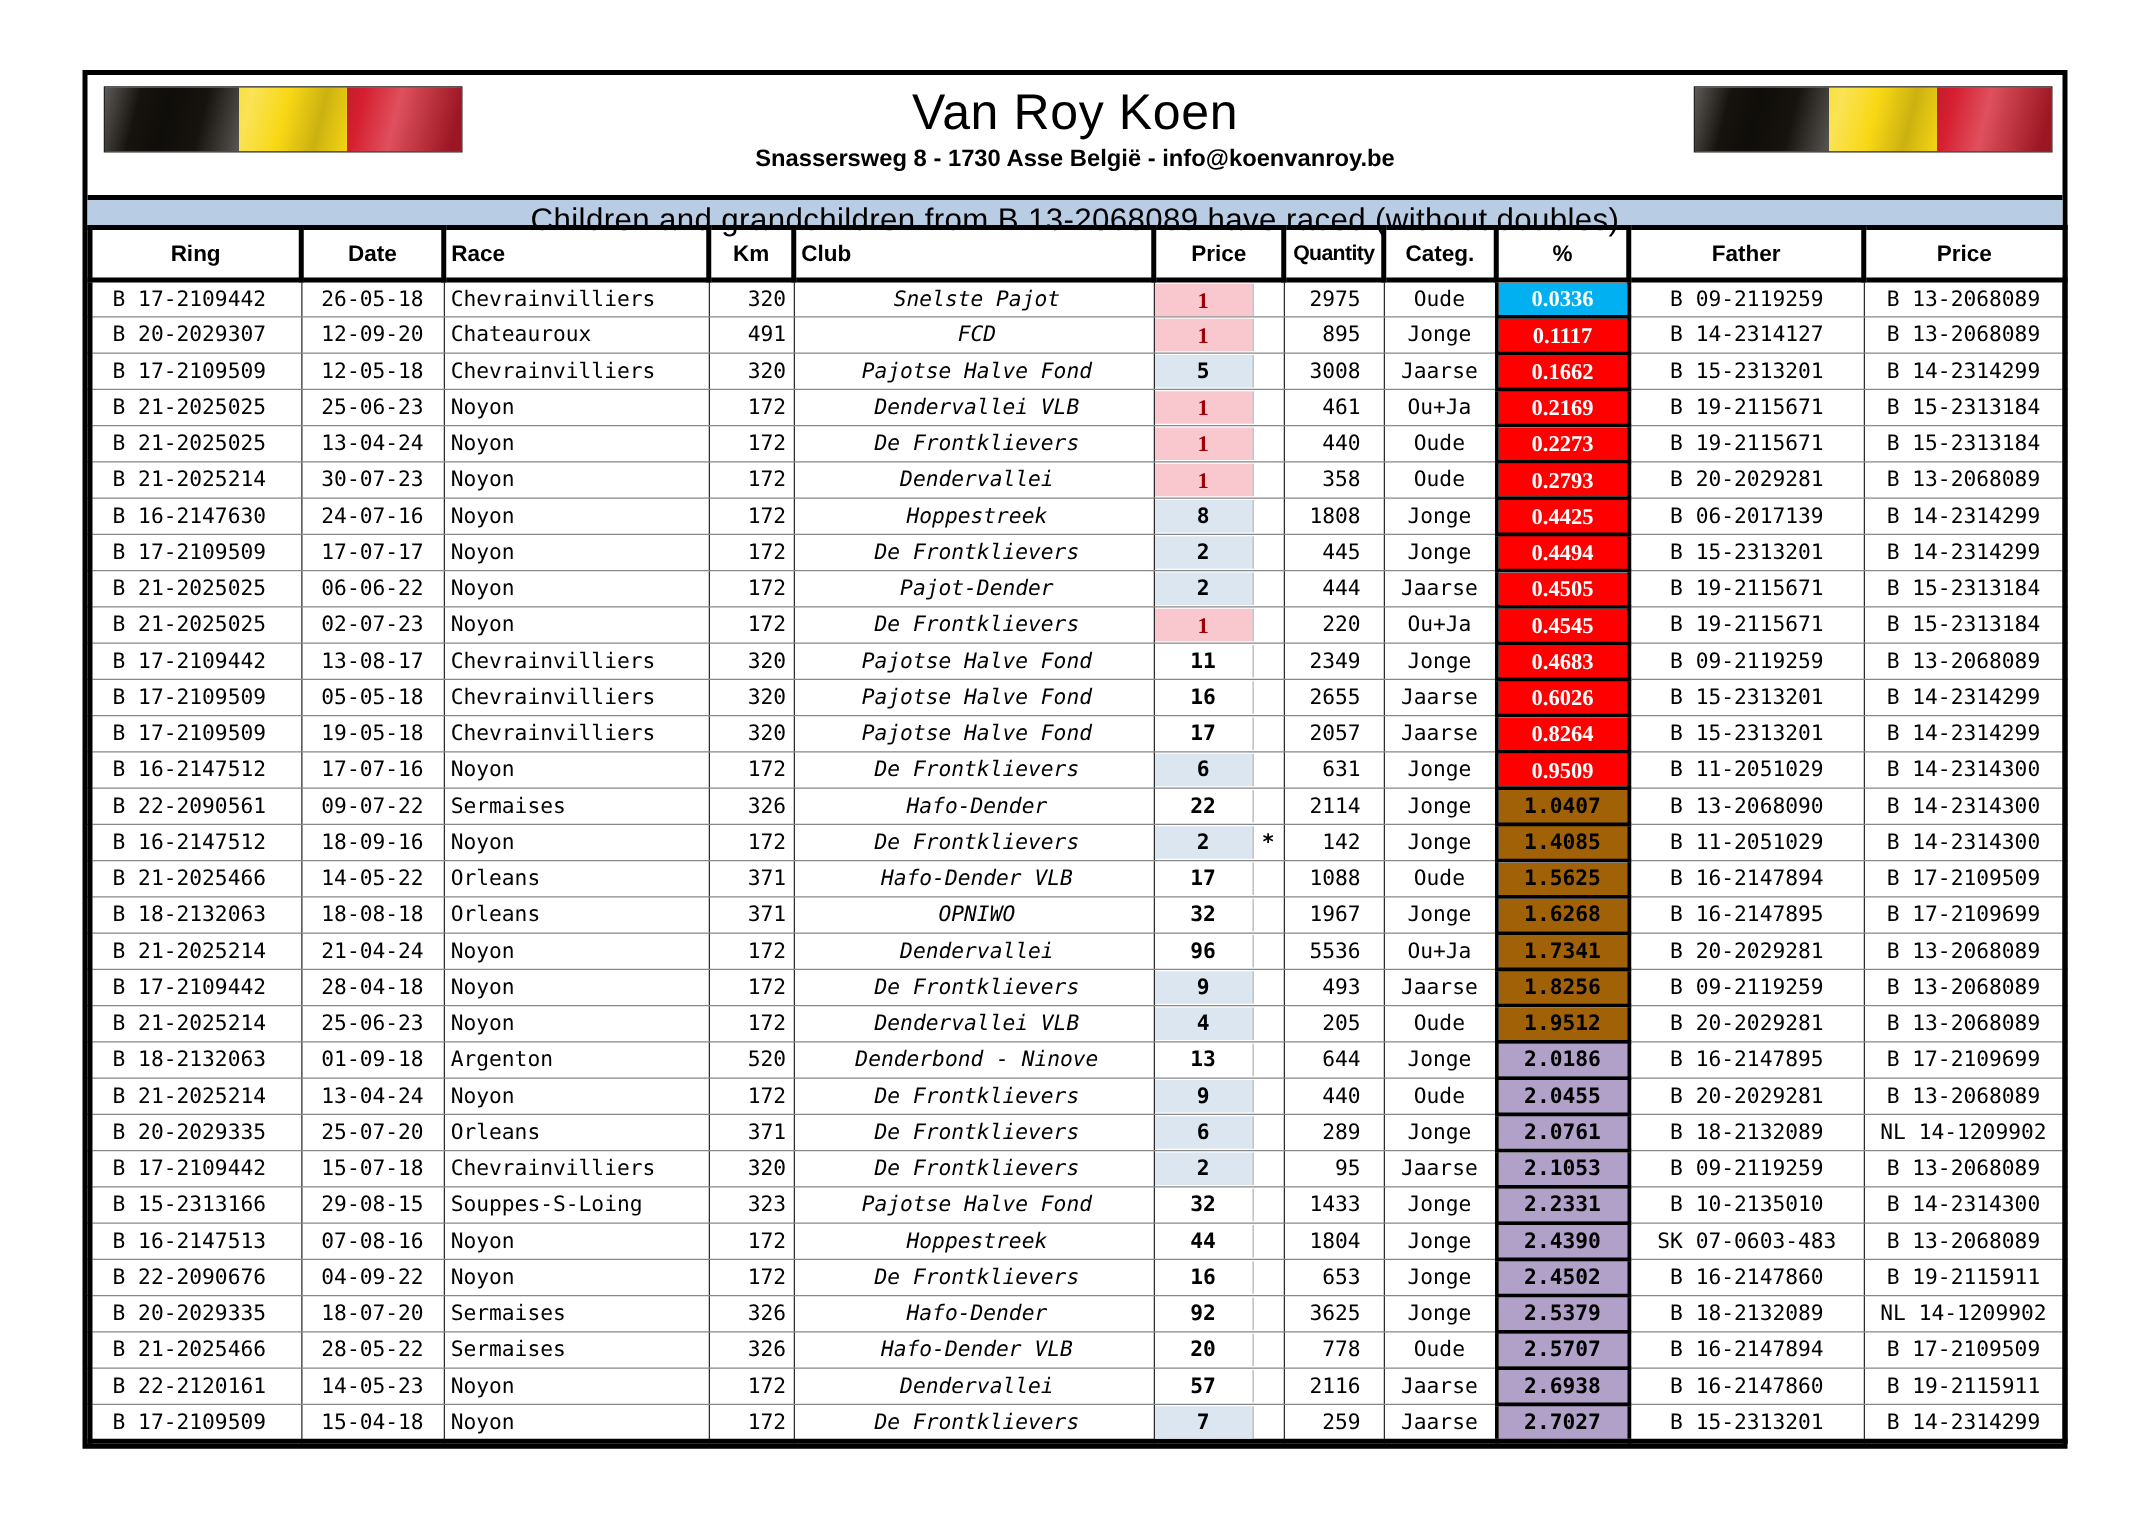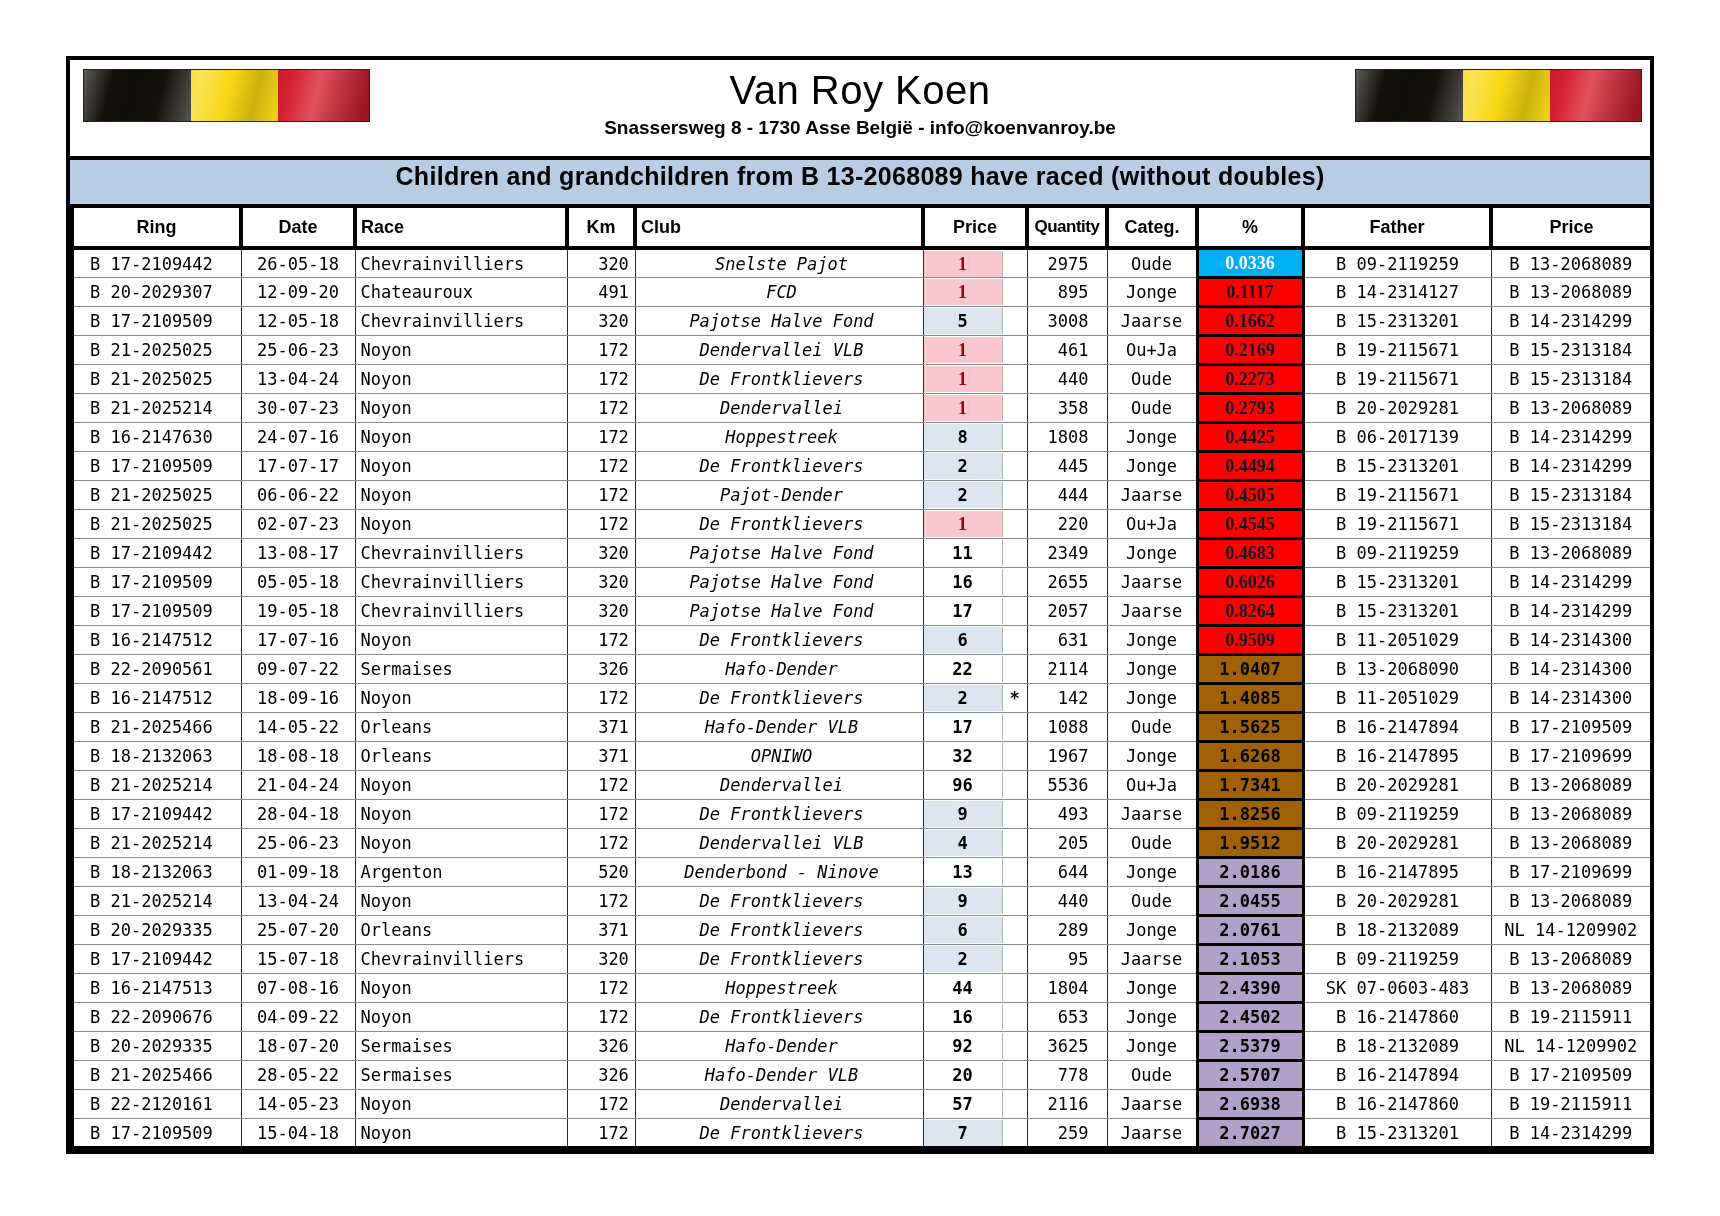--- a/index.html
+++ b/index.html
@@ -35,21 +35,21 @@
   }
   .address {
     text-align:center; font-family:"Liberation Sans", sans-serif;
     font-weight:bold; font-size:19px; margin-top:5px;
   }
   
   .banner {
     border-top:4px solid #000;
     background:#b8cce4;
     text-align:center; font-family:"Liberation Sans", sans-serif;
-    font-weight:bold; font-size:25px; line-height:33px; height:48px;
+    font-weight:normal; font-size:25px; line-height:33px; height:24px;
     letter-spacing:0.3px;
   }
   
   table.race-table {
     border-collapse:collapse; table-layout:fixed; width:100%;
     border:4px solid #000;
   }
   th {
     border:4px solid #000; background:#fff; padding:0; height:42px;
     font-family:"Liberation Sans", sans-serif; font-weight:bold; font-size:18px;
@@ -85,21 +85,21 @@
   tr.price-pink .price-val {
     background:#f8c8ce; color:#9c0006;
     font-family:"Liberation Serif", serif; font-size:18px;
   }
   tr.price-blue .price-val { background:#dce6f1; color:#000; }
   
   .c-pct {
     border:3px solid #000; text-align:center; font-weight:bold;
   }
   .pct-blue   { background:#00b0f0; color:#fff; font-family:"Liberation Serif", serif; font-size:18px; }
-  .pct-red    { background:#fe0000; color:#0f172a; font-family:"Liberation Serif", serif; font-size:18px; }
+  .pct-red    { background:#fe0000; color:#ffffff; font-family:"Liberation Serif", serif; font-size:18px; }
   .pct-orange { background:#a16207; color:#000; }
   .pct-purple { background:#b1a0c7; color:#000; }
 </style>
 </head>
 <body>
 
 <div class="doc">
 
   <div class="doc-header">
     <div class="flag flag-left"></div>
@@ -584,20 +584,38 @@
         <span class="price-strip"></span>
       </div>
     </td>
     <td class="c-qty">95</td>
     <td class="c-categ">Jaarse</td>
     <td class="c-pct pct-purple">2.1053</td>
     <td class="c-father">B 09-2119259</td>
     <td class="c-mother">B 13-2068089</td>
   </tr>
         <tr>
+    <td class="c-ring">B 15-2313166</td>
+    <td class="c-date">29-08-15</td>
+    <td class="c-race">Souppes-S-Loing</td>
+    <td class="c-km">323</td>
+    <td class="c-club">Pajotse Halve Fond</td>
+    <td class="c-price">
+      <div class="price-wrap">
+        <span class="price-val">32</span>
+        <span class="price-strip"></span>
+      </div>
+    </td>
+    <td class="c-qty">1433</td>
+    <td class="c-categ">Jonge</td>
+    <td class="c-pct pct-purple">2.2331</td>
+    <td class="c-father">B 10-2135010</td>
+    <td class="c-mother">B 14-2314300</td>
+  </tr>
+        <tr>
     <td class="c-ring">B 16-2147513</td>
     <td class="c-date">07-08-16</td>
     <td class="c-race">Noyon</td>
     <td class="c-km">172</td>
     <td class="c-club">Hoppestreek</td>
     <td class="c-price">
       <div class="price-wrap">
         <span class="price-val">44</span>
         <span class="price-strip"></span>
       </div>

